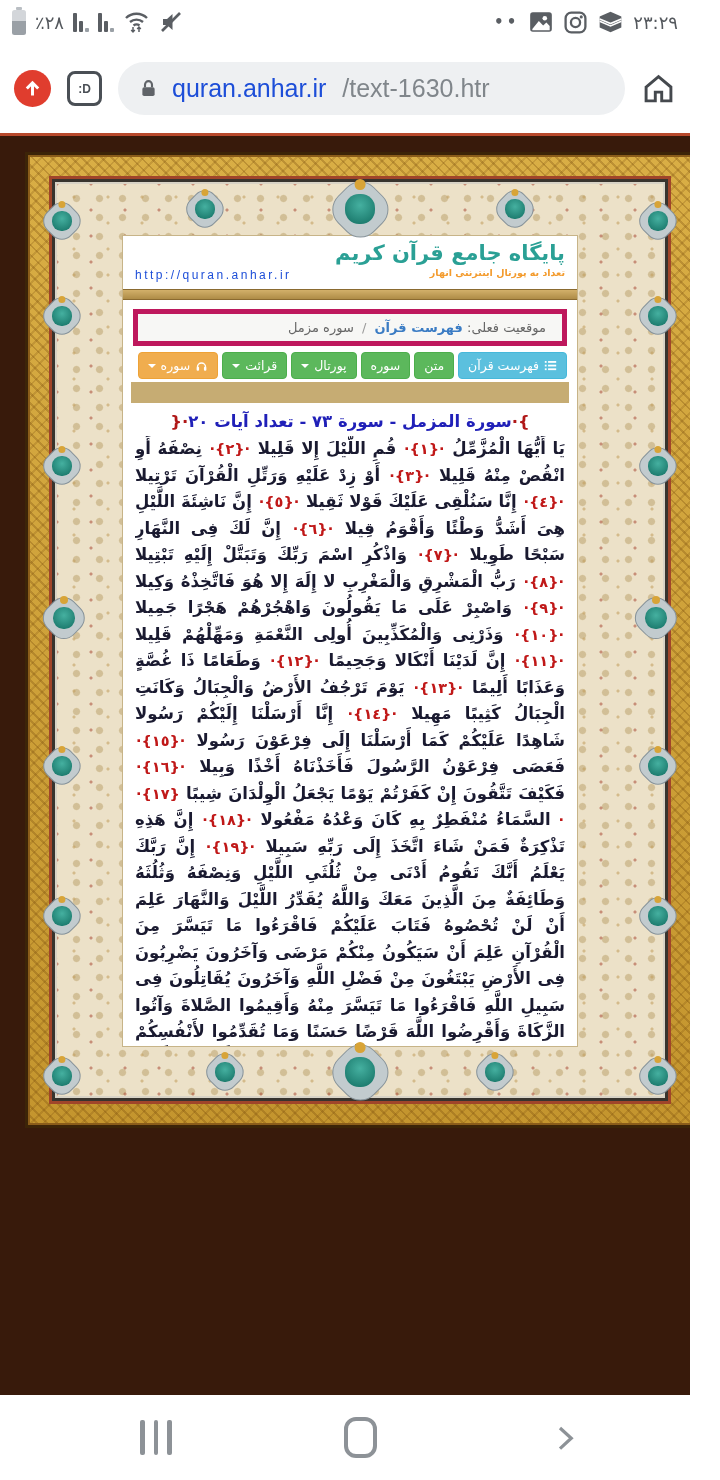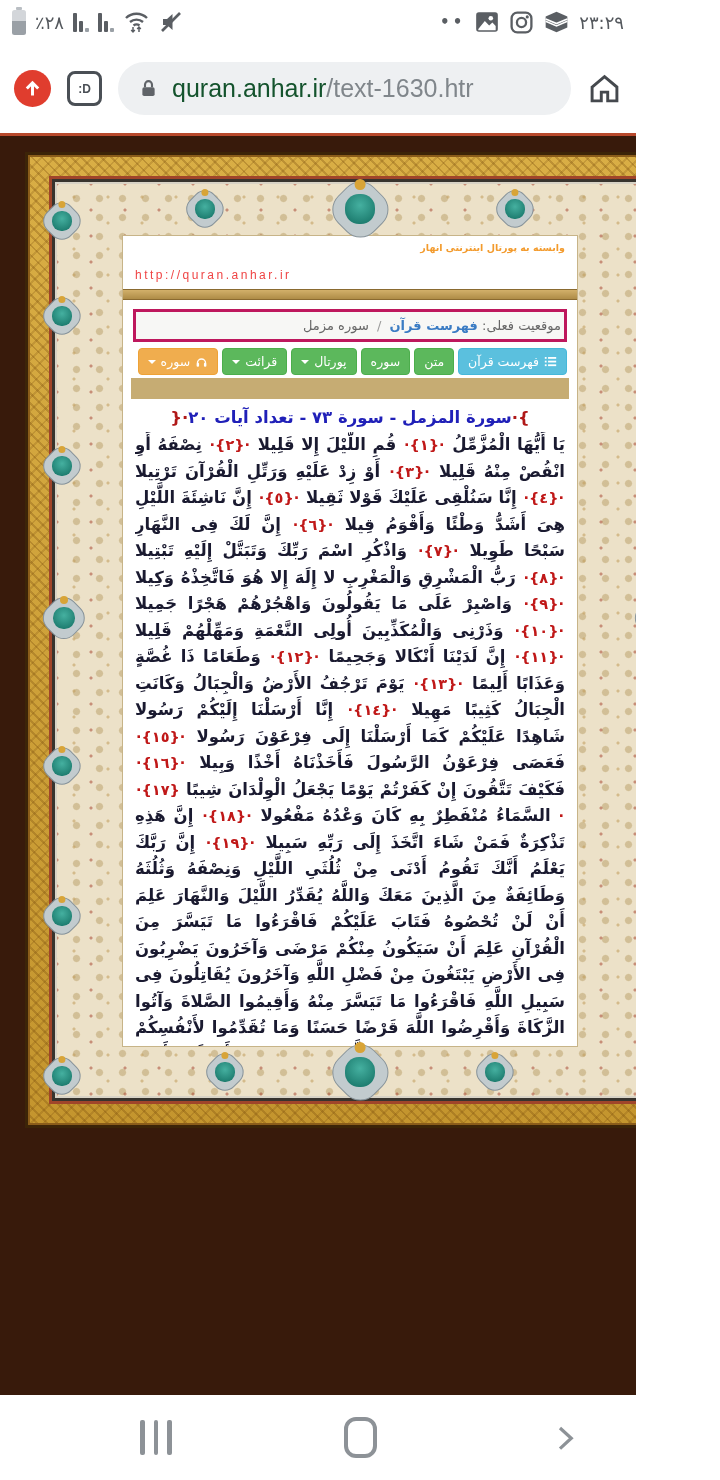--- a/index.html
+++ b/index.html
@@ -1,18 +1,18 @@
 <!DOCTYPE html>
 <html><head>
 <meta charset="utf-8">
 <style>
   html,body{margin:0;padding:0;}
   body{width:720px;height:1480px;overflow:hidden;background:#fff;
        font-family:"DejaVu Sans",sans-serif;-webkit-font-smoothing:antialiased;}
-  .screen{position:relative;width:636px;height:1480px;background:#fff;}
+  .screen{position:relative;width:690px;height:1480px;background:#fff;}
 
   
   .status-bar{height:44px;display:flex;align-items:center;padding:0 12px;gap:9px;background:#fff;}
   .sb-spacer{flex:1;}
   .sb-text{font-size:18px;color:#54585d;}
   .batt{position:relative;width:14px;height:25px;border-radius:2.5px;
         background:linear-gradient(to top,#9aa0a6 0 55%,#d3d6da 55% 100%);}
   .batt::before{content:"";position:absolute;top:-3px;left:4px;width:6px;height:3px;background:#b9bec3;border-radius:1px;}
   .sig{display:flex;align-items:flex-end;gap:2px;height:20px;}
   .sig i{display:block;background:#5a5e63;width:4px;border-radius:1px;}
@@ -21,22 +21,22 @@
   .sig i:nth-child(3){height:4px;background:#9aa0a6;}
   .dots{font-size:15px;color:#5a5e63;letter-spacing:3px;font-weight:bold;}
 
   
   .browser{height:89px;background:#fff;display:flex;align-items:center;padding:0 14px;gap:16px;}
   .update-btn{width:37px;height:37px;border-radius:50%;background:#e03d2e;display:flex;align-items:center;justify-content:center;flex:0 0 auto;}
   .tab-box{width:29px;height:29px;border:3px solid #4a4f55;border-radius:8px;display:flex;align-items:center;justify-content:center;
            font-size:12px;font-weight:bold;color:#4a4f55;flex:0 0 auto;font-family:"Liberation Sans",sans-serif;}
   .omnibox{flex:1;height:53px;background:#eef0f2;border-radius:27px;display:flex;align-items:center;padding:0 20px;gap:13px;}
   .url{font-family:"Liberation Sans",sans-serif;font-size:25px;white-space:nowrap;overflow:hidden;}
-  .url .dom{color:#14532d;}
-  .url .path{color:#80868b;}
+  .url .dom{color:#1d4ed8;}
+  .url .path{color:#80868b;margin-left:16px;}
   .home-btn{flex:0 0 auto;display:flex;}
   .chrome-line{height:3px;background:#b8492c;}
 
   
   .page{position:relative;height:1259px;background:#381a0b;overflow:hidden;}
   .frame{position:absolute;left:25px;top:16px;width:670px;height:976px;}
   .frame-gold{position:absolute;inset:0;
     background:
       repeating-linear-gradient(45deg,rgba(115,70,8,.28) 0 2px,transparent 2px 7px),
       repeating-linear-gradient(-45deg,rgba(115,70,8,.2) 0 2px,transparent 2px 9px),
@@ -54,25 +54,25 @@
   .med .mi{position:absolute;inset:23%;background:radial-gradient(circle at 50% 38%,#45b0a0,#1d7c6f 78%);border-radius:48%;}
   .med .md{position:absolute;left:50%;top:-6%;width:20%;height:20%;transform:translateX(-50%);background:#d8a437;border-radius:50%;}
 
   
   .card{position:absolute;left:122px;top:99px;width:456px;height:812px;background:#fff;
         border:1px solid #c7b488;z-index:5;display:flex;flex-direction:column;box-sizing:border-box;}
   .card-header{position:relative;height:53px;flex:0 0 auto;}
   .site-title{position:absolute;right:12px;top:5px;text-align:right;direction:rtl;}
   .site-title .t1{font-size:21px;font-weight:bold;color:#2aa095;line-height:25px;}
   .site-title .t2{font-size:9.5px;font-weight:bold;color:#f39b2d;line-height:13px;}
-  .site-url{position:absolute;left:12px;bottom:7px;font-size:12px;letter-spacing:2.5px;color:#ef4444;
+  .site-url{position:absolute;left:12px;bottom:7px;font-size:12px;letter-spacing:2.5px;color:#1d4ed8;
             font-family:"Liberation Sans",sans-serif;}
   .gold-band{height:9px;background:linear-gradient(180deg,#d2b06a,#ae8c47);border-top:1px solid #8a6a30;border-bottom:1px solid #8a6a30;flex:0 0 auto;}
 
-  .breadcrumb{margin:9px 10px 0;background:#f7f7f5;border:3px solid #be185d;padding:6px 3px;
+  .breadcrumb{margin:9px 10px 0;background:#f7f7f5;border:5px solid #be185d;padding:6px 16px;
               font-size:13px;color:#666;direction:rtl;text-align:right;flex:0 0 auto;}
   .breadcrumb .lnk{color:#3b7cc4;font-weight:bold;cursor:pointer;}
   .breadcrumb .sep{color:#999;padding:0 4px;}
 
   .btn-row{margin:6px 10px 0;direction:rtl;display:flex;gap:4px;flex:0 0 auto;}
   .btn{height:27px;padding:0 9px;border-radius:4px;color:#fff;font-size:12.5px;display:flex;align-items:center;gap:5px;
        border:1px solid;cursor:pointer;font-family:"DejaVu Sans",sans-serif;white-space:nowrap;}
   .btn.info{background:#5bc0de;border-color:#46b8da;}
   .btn.success{background:#5cb85c;border-color:#4cae4c;}
   .btn.warning{background:#f0ad4e;border-color:#eea236;}
@@ -287,21 +287,22 @@
         <div class="med" style="left: 615px; top: 906px; width: 36px; height: 36px; z-index: 3;">
           <span class="mo"></span>
           <span class="mi"></span>
           <span class="md"></span>
         </div>
       </div>
 
     <div class="card">
       <div class="card-header">
         <div class="site-title">
-          <div class="t2">وابسته به پورتال اینترنتی انهار</div>
+          <div class="t1">پایگاه جامع قرآن کریم</div>
+          <div class="t2">تعداد به پورتال اینترنتی انهار</div>
         </div>
         <div class="site-url">http://quran.anhar.ir</div>
       </div>
       <div class="gold-band"></div>
 
       <div class="breadcrumb">
         <span>موقعیت فعلی:</span>
         <span class="lnk">فهرست قرآن</span>
         <span class="sep">/</span>
         <span>سوره مزمل</span>

